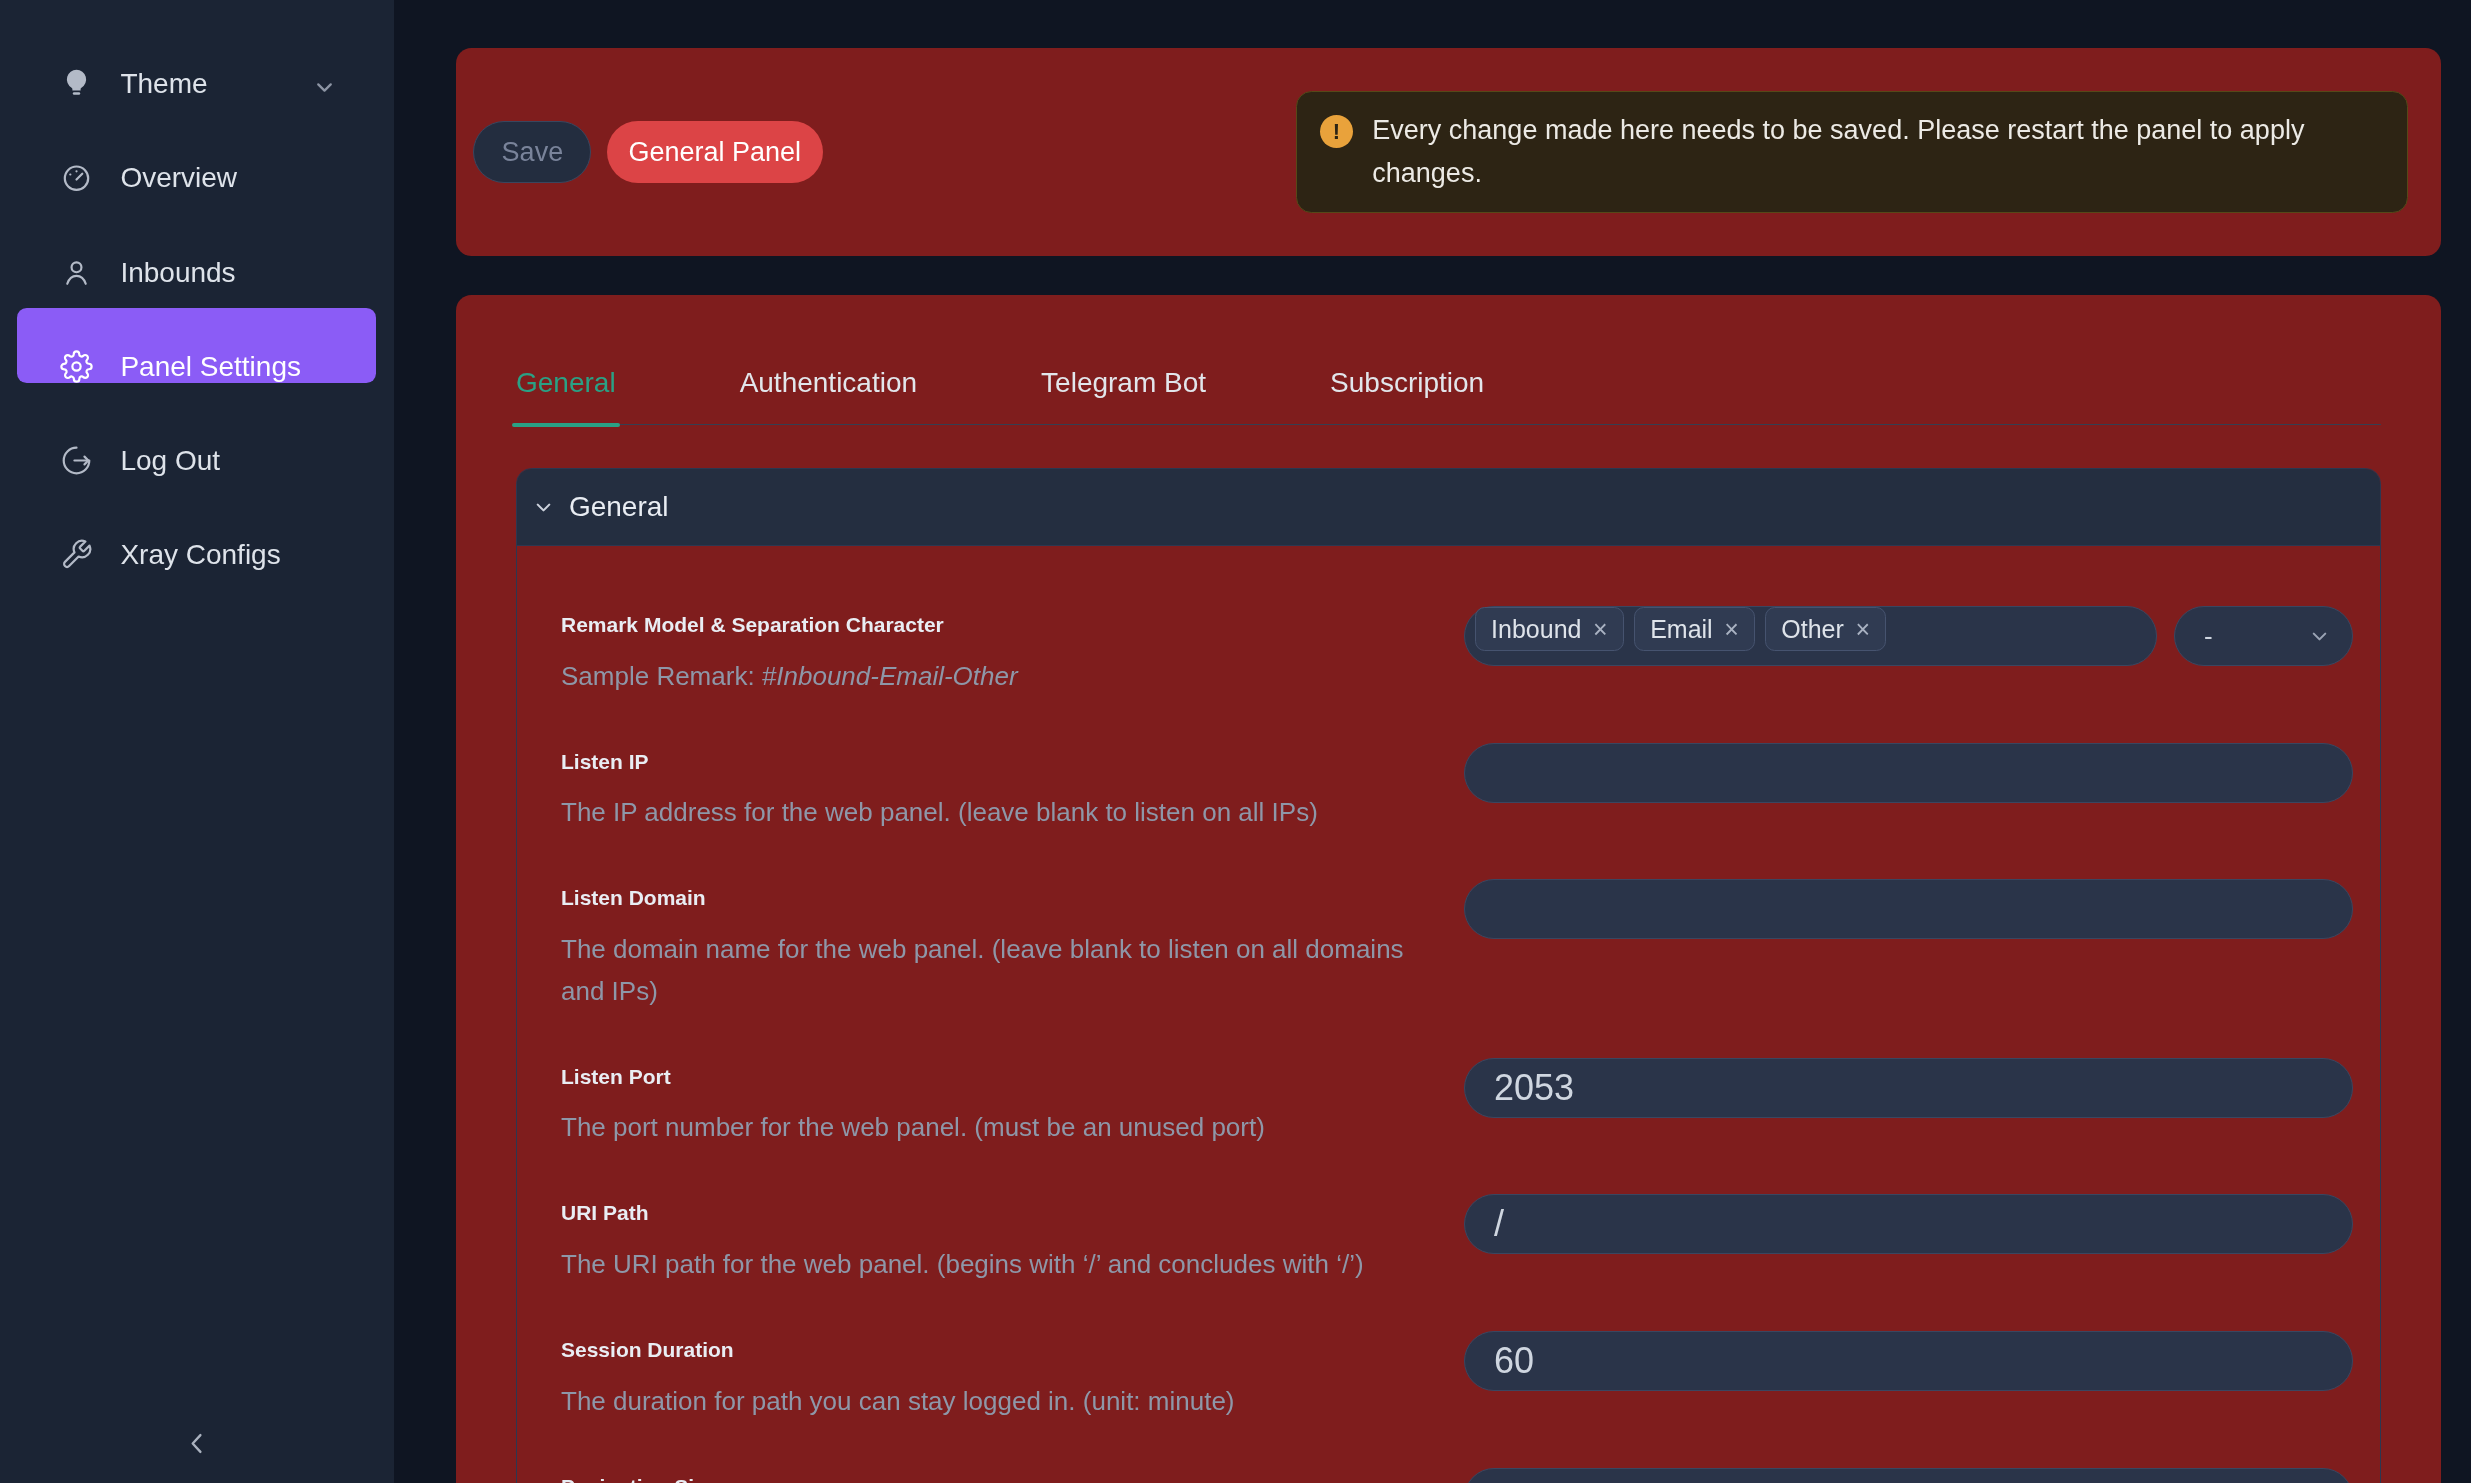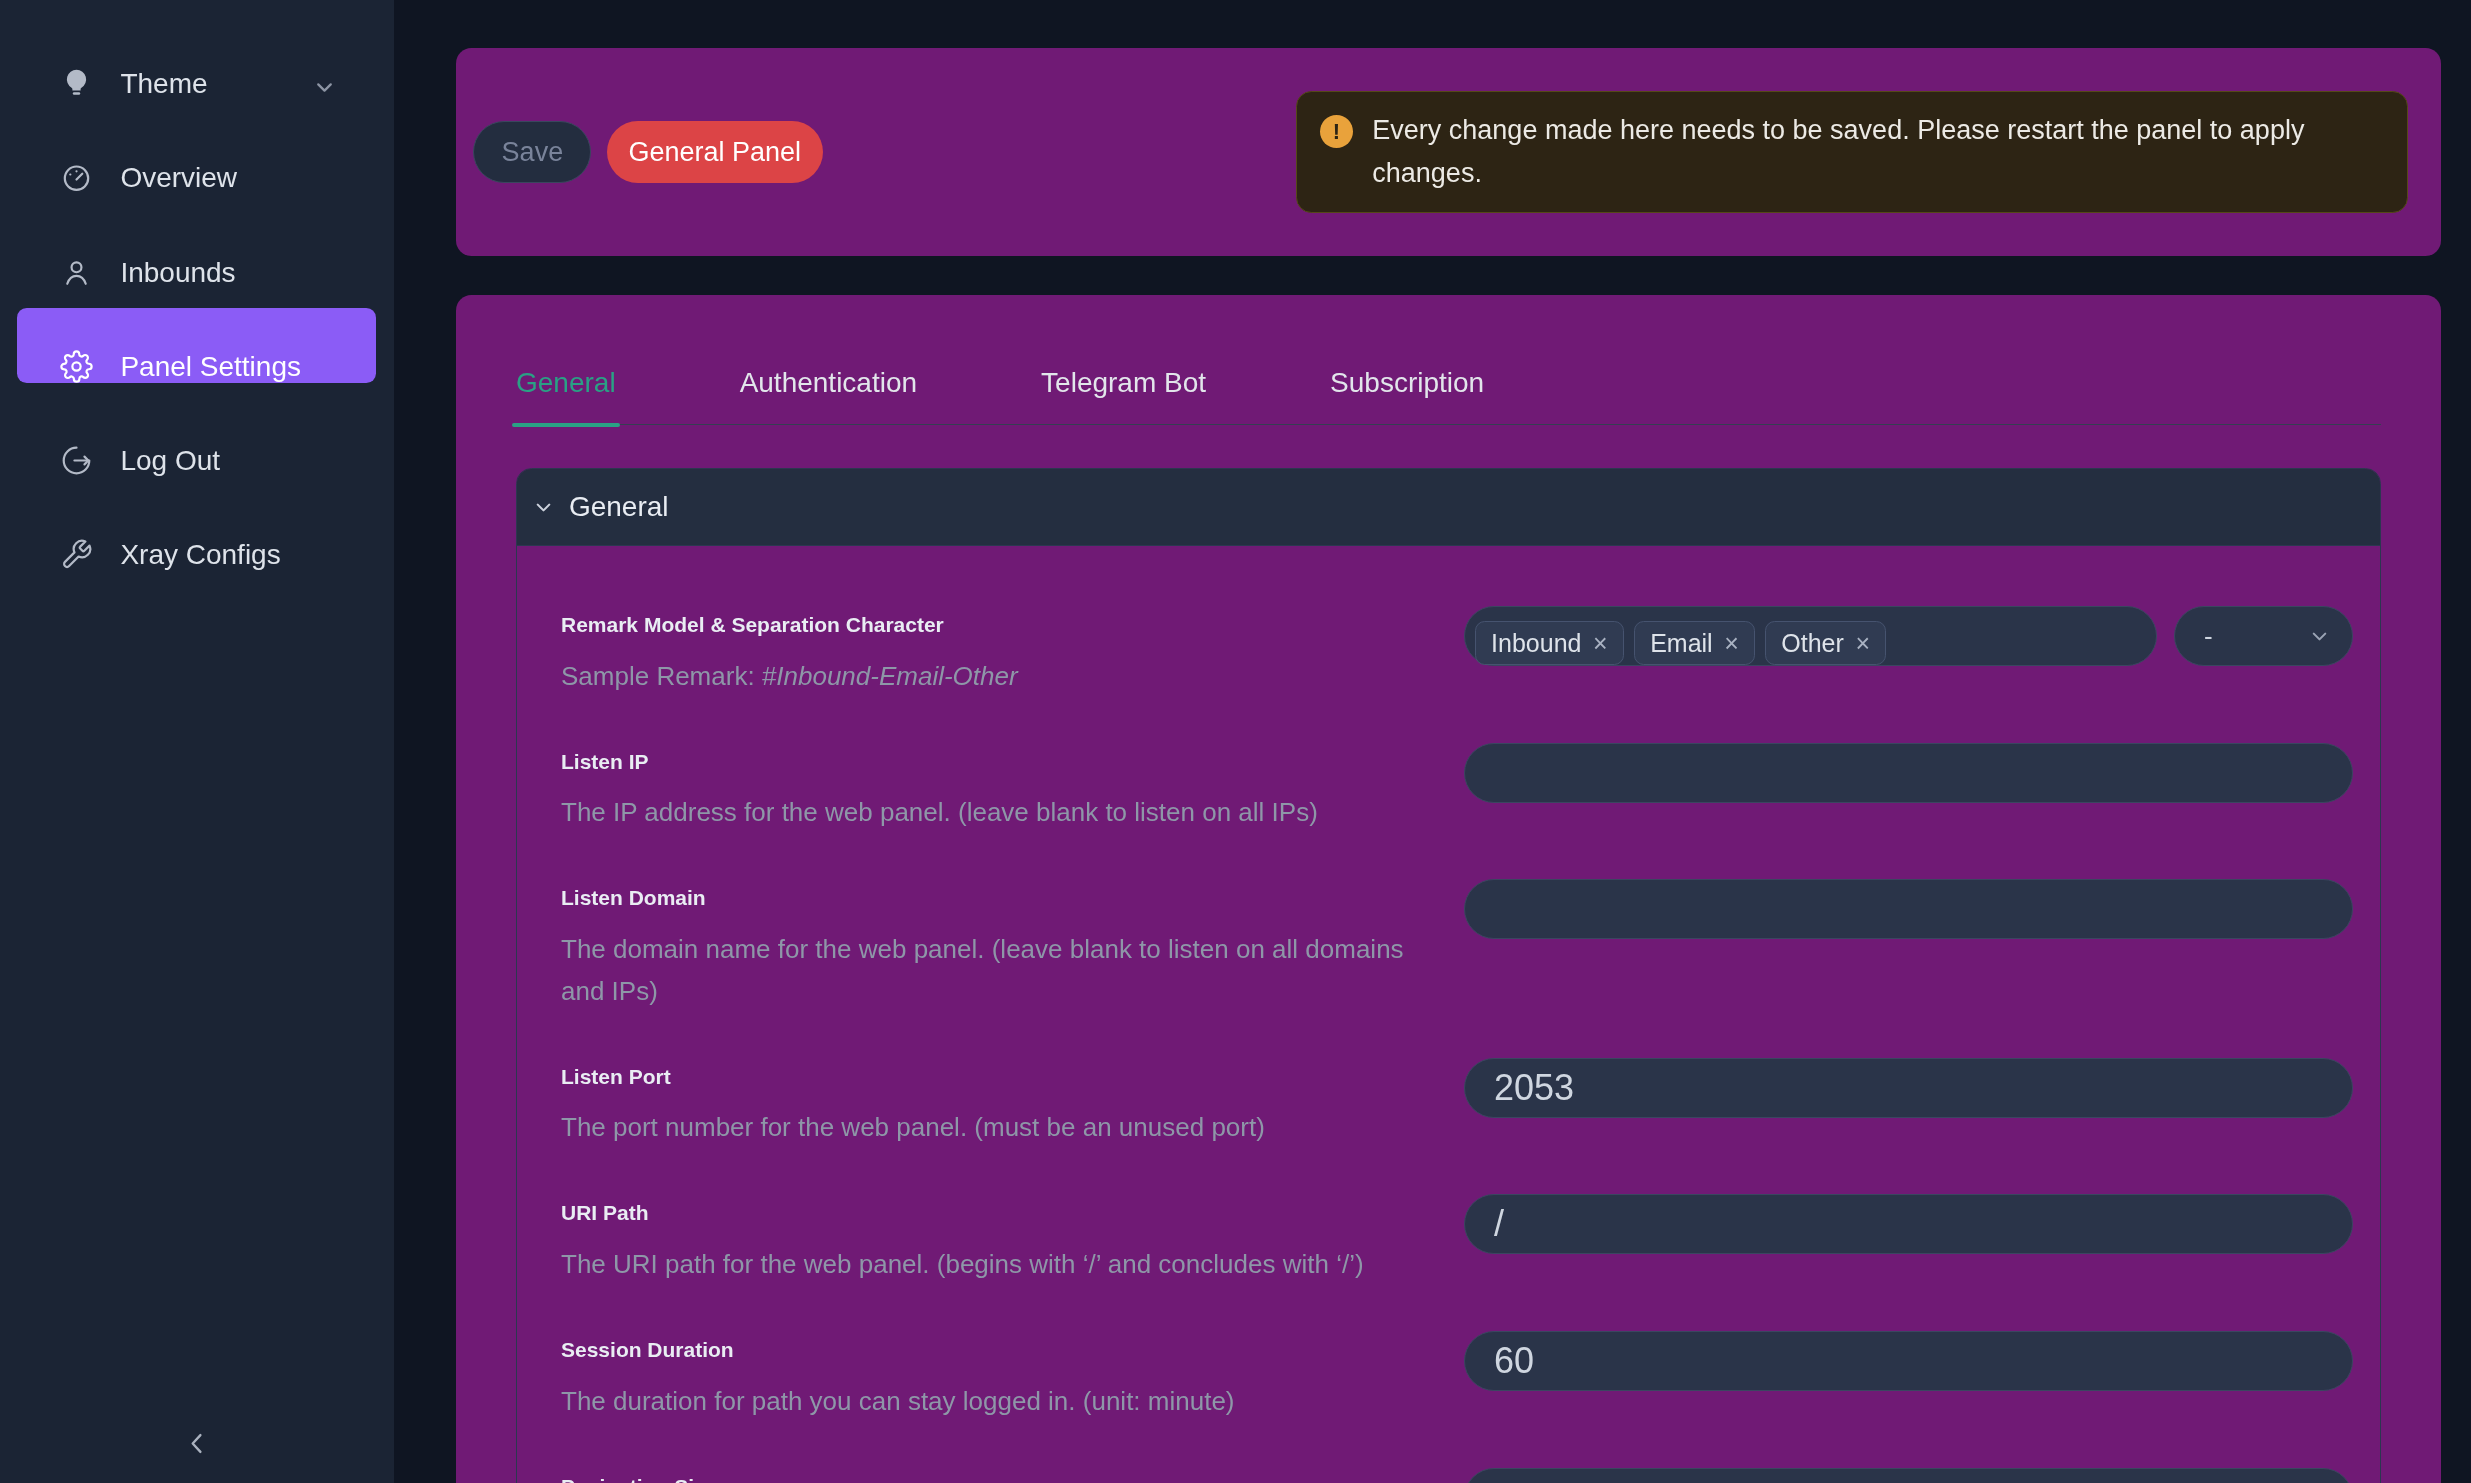--- a/index.html
+++ b/index.html
@@ -17,21 +17,21 @@
   .s-item .icon{color:#b3bac7;margin-right:27px;flex:none}
   .s-item.active .icon{color:#fff}
   .s-item .trail{margin-left:auto;color:#8d95a4;margin-right:0}
   .s-item .trail svg{width:25px;height:25px}
   .collapse-btn{position:absolute;bottom:15.4px;left:50%;transform:translateX(-50%);
     background:none;border:none;color:#aab2bf;cursor:pointer;padding:5.8px}
   .collapse-btn svg{width:31px;height:31px}
 
   
   .main{flex:1;position:relative}
-  .card{background:#701a75;border-radius:15.4px;margin-left:62px;margin-right:31px}
+  .card{background:#7f1d1d;border-radius:15.4px;margin-left:62px;margin-right:31px}
   .topbar{margin-top:48px;height:208px;display:flex;align-items:center;padding:0 33px 0 17.4px}
   .btn{height:62px;border-radius:31px;font-size:27px;border:none;cursor:pointer;
     font-family:"Liberation Sans",sans-serif}
   .btn.save{width:118px;background:#232d3f;border:1px solid #3a465e;color:#79839a;margin-right:15.4px}
   .btn.restart{width:216px;background:#dc4446;color:#ffffff}
   .alert{margin-left:auto;width:1112px;min-height:120px;background:#2d2414;border:1px solid #564818;
     border-radius:15.4px;display:flex;align-items:flex-start;padding:17.4px 21px 17.4px 23px;
     color:#eceae5;font-size:27px;line-height:43px}
   .warn-ic{flex:none;width:33px;height:33px;border-radius:50%;background:#e9a23b;color:#2d2414;
     font-weight:700;display:flex;align-items:center;justify-content:center;font-size:22px;margin:5.8px 19.3px 0 0}
@@ -54,21 +54,21 @@
 
   .frow{display:flex;margin-bottom:46px}
   .flabel{flex:1;padding-right:19.3px}
   .flabel .t{font-size:21px;font-weight:700;color:#e9edf3;line-height:37px}
   .flabel .d{font-size:26px;color:#8e97a8;line-height:42px;margin-top:11.6px}
   .flabel .d em{}
   .fctl{width:889px;flex:none;display:flex;align-items:flex-start}
   input.pill{width:100%;height:60px;border-radius:30px;background:#2a3449;border:1px solid #3a4660;
     color:#cfd6e0;font-size:36px;padding:0 29px;outline:none;font-family:"Liberation Sans",sans-serif}
   .tags-field{width:693px;height:60px;border-radius:30px;background:#2a3449;border:1px solid #3a4660;
-    display:flex;align-items:flex-end;padding:0 9.7px;gap:9.7px;margin-right:17.4px;cursor:text}
+    display:flex;align-items:flex-start;padding:0 9.7px;gap:9.7px;margin-right:17.4px;cursor:text}
   .tag{height:44px;border-radius:9.7px;background:#303b52;border:1px solid #46536f;display:flex;
     align-items:center;padding:0 15.4px;font-size:25px;color:#dee3ea;white-space:nowrap}
   .tag .x{margin-left:11.6px;color:#a9b2c2;font-size:25px;cursor:pointer;line-height:1}
   .sep-select{width:179px;height:60px;border-radius:30px;background:#2a3449;border:1px solid #3a4660;
     display:flex;align-items:center;padding:0 21px 0 29px;color:#cfd6e0;font-size:26px;cursor:pointer}
   .sep-select .chev{margin-left:auto;color:#9aa3b4;display:inline-flex}
   .sep-select .chev svg{width:23px;height:23px}
 </style>
 </head>
 <body>

